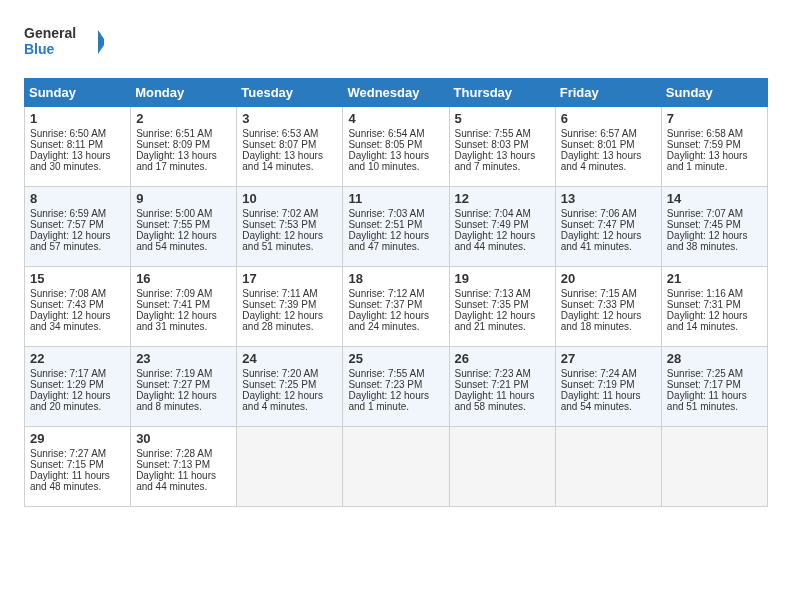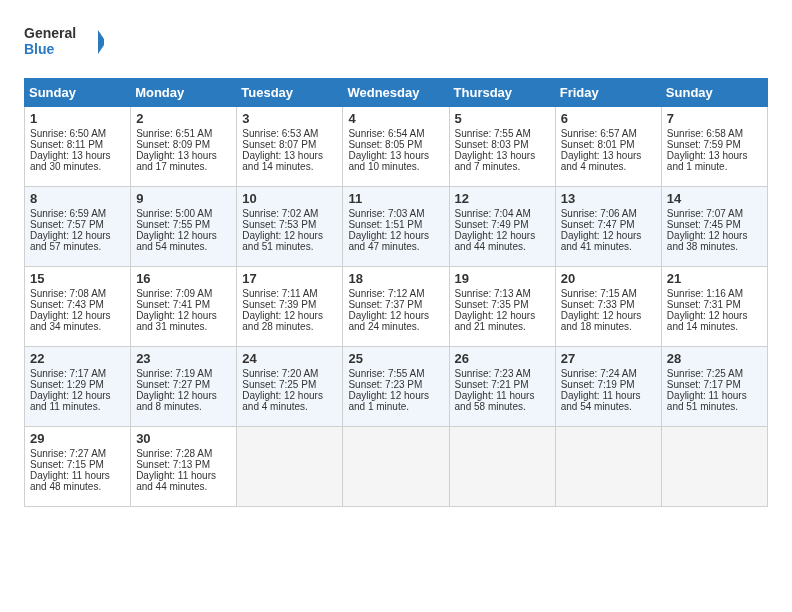--- a/index.html
+++ b/index.html
@@ -168,21 +168,21 @@
         <td>
           <span class="day-num">10</span>
           <div>Sunrise: 7:02 AM</div>
           <div>Sunset: 7:53 PM</div>
           <div>Daylight: 12 hours</div>
           <div>and 51 minutes.</div>
         </td>
         <td>
           <span class="day-num">11</span>
           <div>Sunrise: 7:03 AM</div>
-          <div>Sunset: 1:51 PM</div>
+          <div>Sunset: 2:51 PM</div>
           <div>Daylight: 12 hours</div>
           <div>and 47 minutes.</div>
         </td>
         <td>
           <span class="day-num">12</span>
           <div>Sunrise: 7:04 AM</div>
           <div>Sunset: 7:49 PM</div>
           <div>Daylight: 12 hours</div>
           <div>and 44 minutes.</div>
         </td>
@@ -251,21 +251,21 @@
           <div>Daylight: 12 hours</div>
           <div>and 14 minutes.</div>
         </td>
       </tr>
       <tr>
         <td>
           <span class="day-num">22</span>
           <div>Sunrise: 7:17 AM</div>
           <div>Sunset: 1:29 PM</div>
           <div>Daylight: 12 hours</div>
-          <div>and 11 minutes.</div>
+          <div>and 20 minutes.</div>
         </td>
         <td>
           <span class="day-num">23</span>
           <div>Sunrise: 7:19 AM</div>
           <div>Sunset: 7:27 PM</div>
           <div>Daylight: 12 hours</div>
           <div>and 8 minutes.</div>
         </td>
         <td>
           <span class="day-num">24</span>

